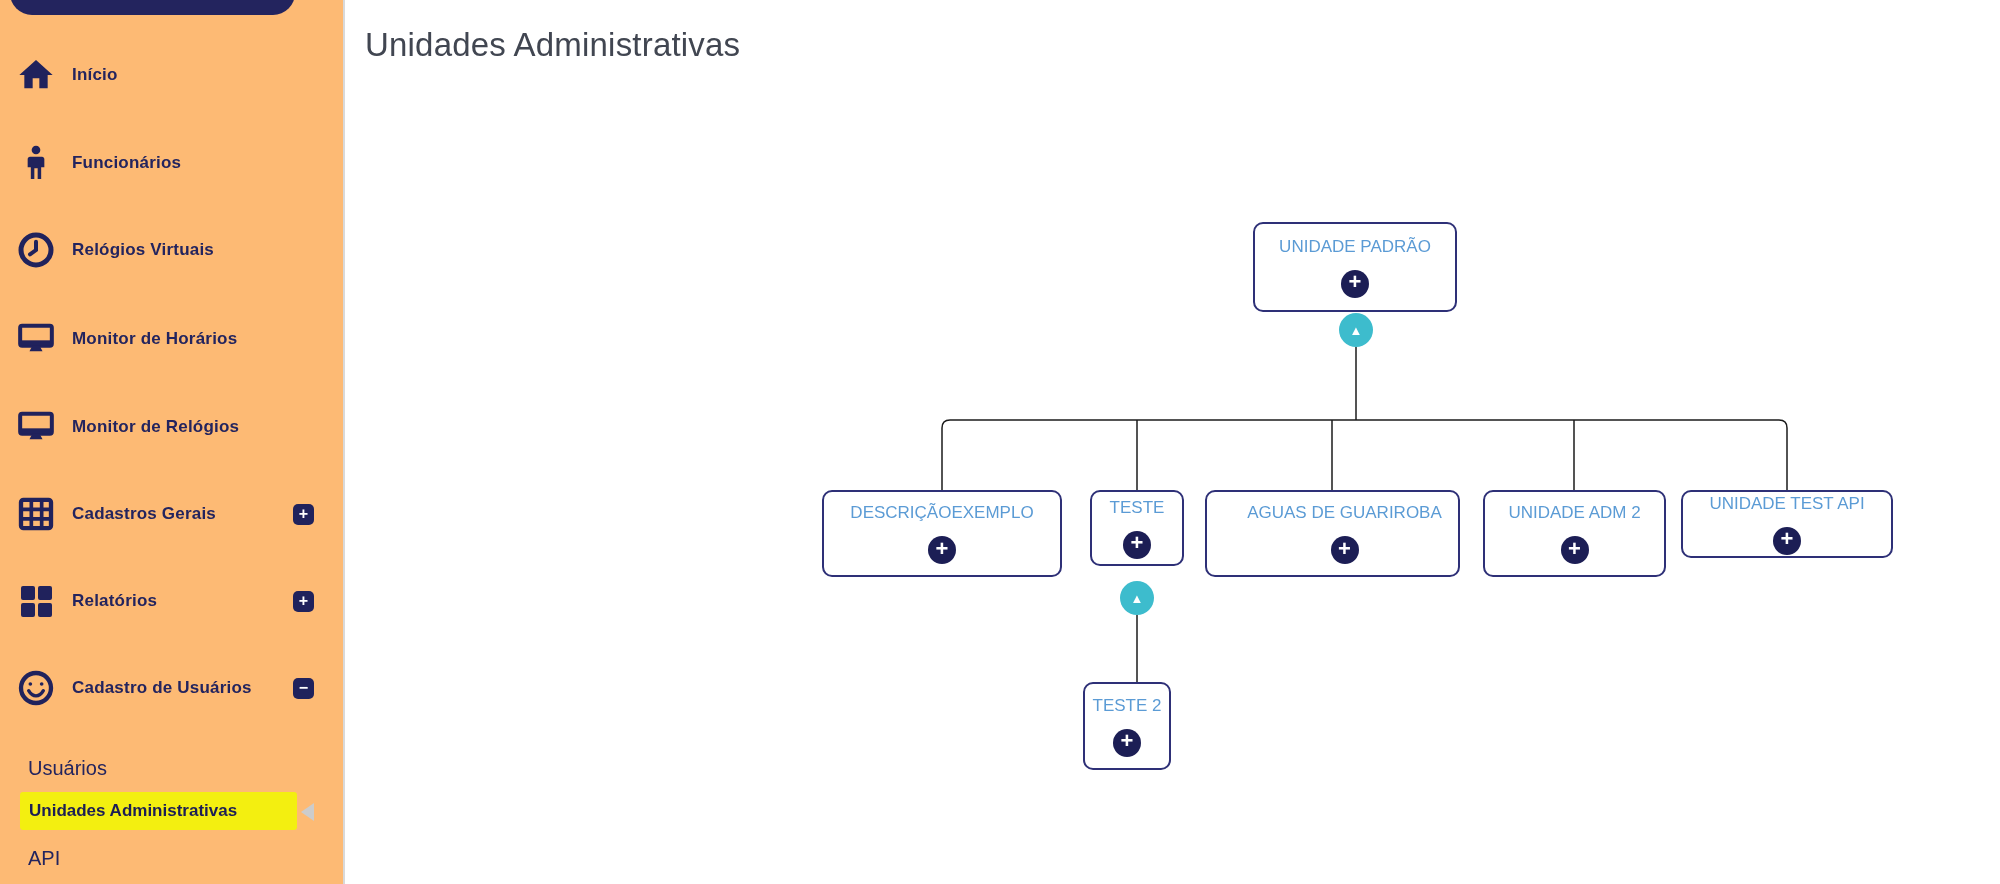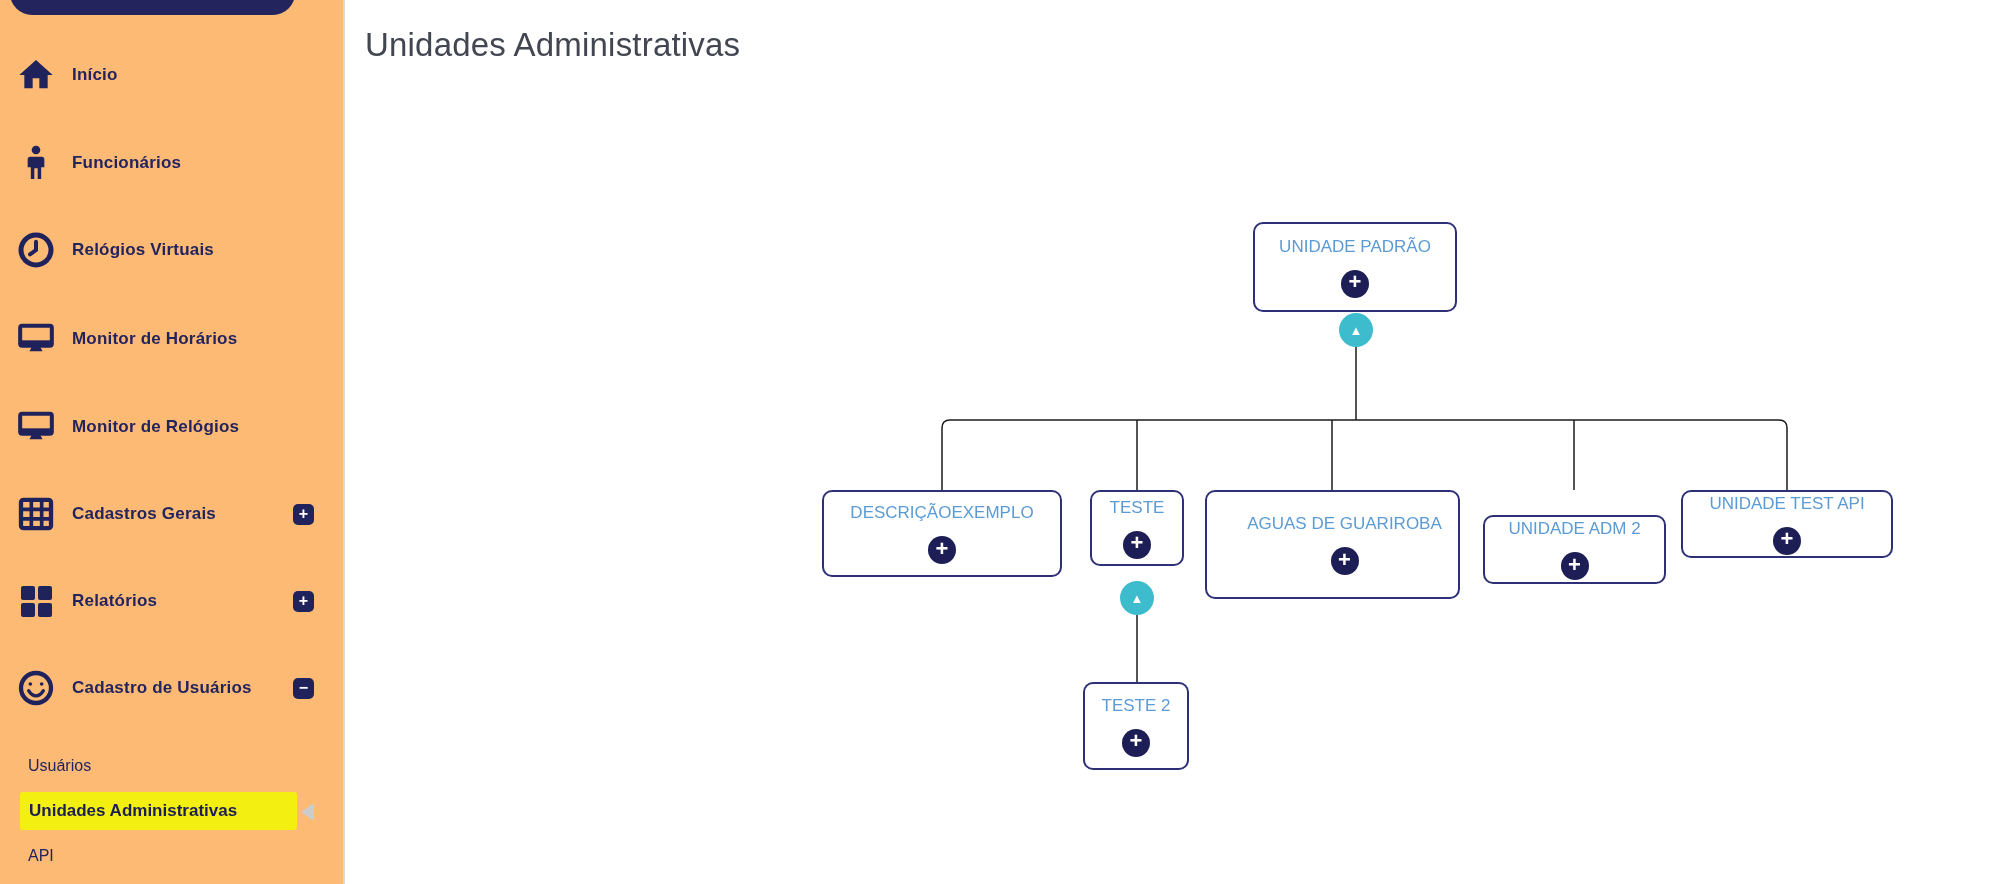--- a/index.html
+++ b/index.html
@@ -17,21 +17,21 @@
   .nav-icon { position:absolute; left:15px; width:42px; height:42px;
               display:flex; align-items:center; justify-content:center; }
   .nav-icon svg { width:40px; height:40px; }
   .nav-label { position:absolute; left:72px; font-size:17px; font-weight:600;
                color:#23245e; letter-spacing:0.2px; }
   .toggle-chip { position:absolute; left:293px; width:21px; height:21px;
                  background:#20225c; border-radius:5px; color:#ffffff;
                  display:flex; align-items:center; justify-content:center;
                  font-size:16px; font-weight:bold; line-height:1;
                  border:none; cursor:pointer; padding:0 0 1px 0; }
-  .sub-item { position:absolute; font-size:16px; color:#23245e; cursor:pointer; }
+  .sub-item { position:absolute; font-size:20px; color:#23245e; cursor:pointer; }
   .sub-item-active { position:absolute; left:20px; top:792px; width:277px; height:38px;
                      background:#f3ef10; border-radius:3px; display:flex; align-items:center;
                      cursor:pointer; }
   .sub-item-active .active-label { padding-left:9px; font-size:17px; font-weight:bold;
                                    color:#1c1e55; }
   .collapse-arrow { position:absolute; left:301px; top:803px; width:0; height:0;
                     border-top:9px solid transparent; border-bottom:9px solid transparent;
                     border-right:13px solid #cccccc; cursor:pointer; }
 
   
@@ -81,36 +81,36 @@
       <span class="node-label">DESCRIÇÃOEXEMPLO</span>
       <button class="node-plus">+</button>
     </div>
 
     <div class="org-node" style="left:1090px; top:490px; width:94px; height:76px;">
       <span class="node-label">TESTE</span>
       <button class="node-plus">+</button>
     </div>
     <button class="collapse-toggle" style="left:1120px; top:581px;">▲</button>
 
-    <div class="org-node" style="left:1205px; top:490px; width:255px; height:109px;padding-left:24px;">
+    <div class="org-node" style="left:1205px; top:490px; width:255px; height:87px;padding-left:24px;">
       <span class="node-label">AGUAS DE GUARIROBA</span>
       <button class="node-plus">+</button>
     </div>
 
-    <div class="org-node" style="left:1483px; top:515px; width:183px; height:69px;">
+    <div class="org-node" style="left:1483px; top:490px; width:183px; height:87px;">
       <span class="node-label">UNIDADE ADM 2</span>
       <button class="node-plus">+</button>
     </div>
 
     <div class="org-node" style="left:1681px; top:490px; width:212px; height:68px;">
       <span class="node-label">UNIDADE TEST API</span>
       <button class="node-plus">+</button>
     </div>
 
-    <div class="org-node" style="left:1083px; top:682px; width:106px; height:88px;">
+    <div class="org-node" style="left:1083px; top:682px; width:88px; height:88px;">
       <span class="node-label">TESTE 2</span>
       <button class="node-plus">+</button>
     </div>
   </div>
 
   <h1 class="main-title">Unidades Administrativas</h1>
 
   <aside class="sidebar">
     <div class="logo-pill"></div>
 

